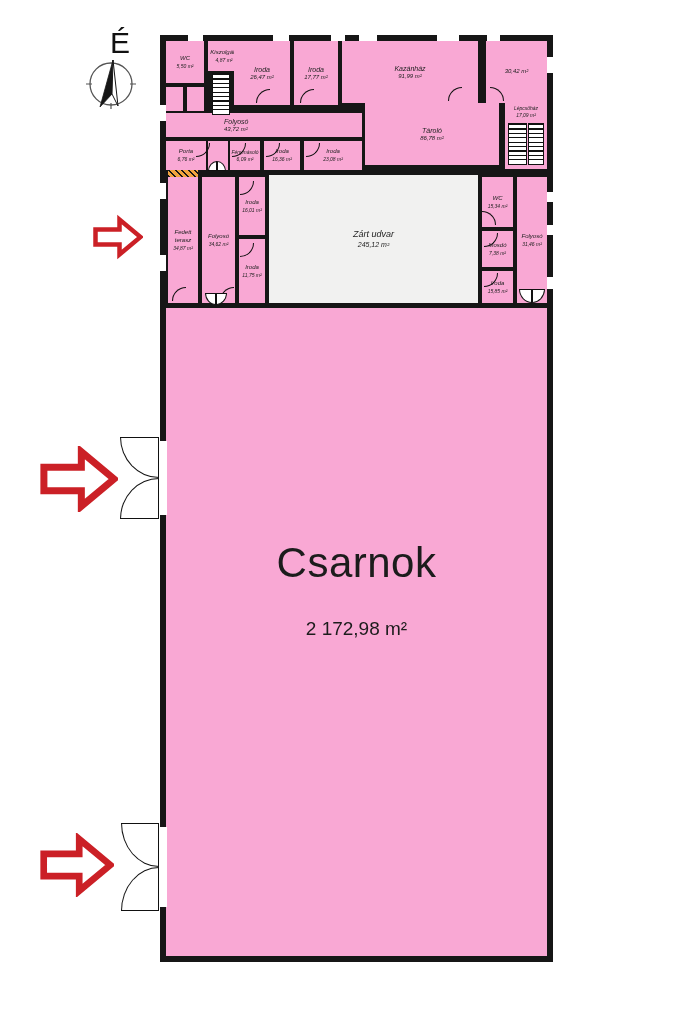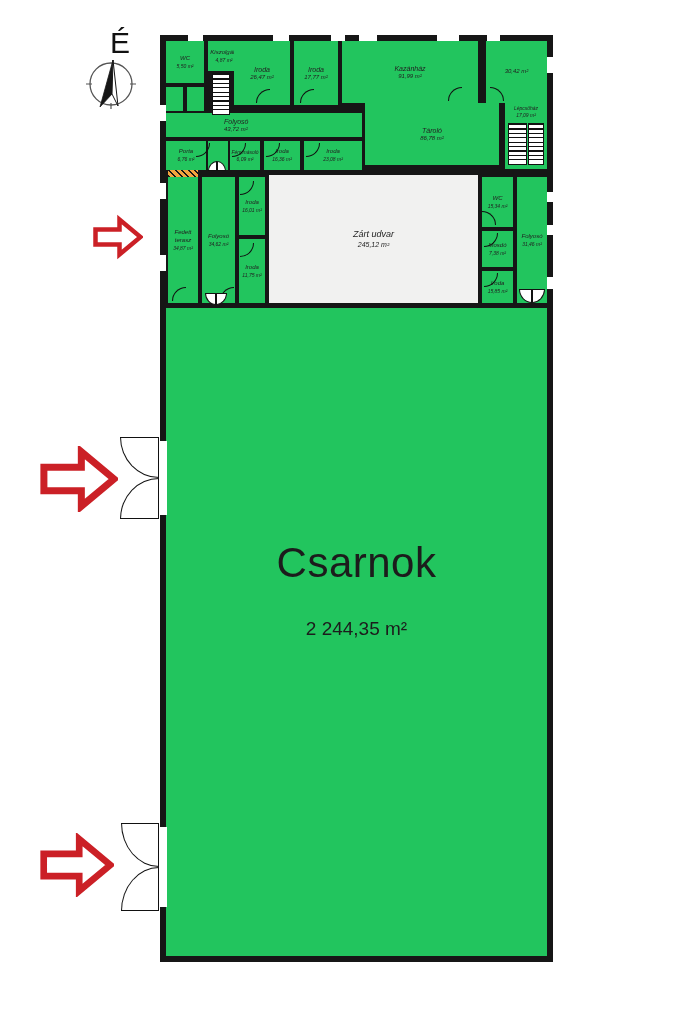--- a/index.html
+++ b/index.html
@@ -1,19 +1,19 @@
 <!DOCTYPE html>
 <html><head>
 <meta charset="utf-8">
 <style>
   html,body{margin:0;padding:0;}
   body{font-family:"Liberation Sans",sans-serif;background:#fff;}
   .canvas{position:relative;width:687px;height:1024px;background:#fff;overflow:hidden;}
   #building{position:absolute;left:160px;top:35px;width:393px;height:927px;background:#161616;}
-  .room{position:absolute;background:#22c55e;display:flex;flex-direction:column;align-items:center;justify-content:center;overflow:hidden;color:#222;text-align:center;line-height:1.3;}
+  .room{position:absolute;background:#f9a8d4;display:flex;flex-direction:column;align-items:center;justify-content:center;overflow:hidden;color:#222;text-align:center;line-height:1.3;}
   .room .rn,.room .ra{display:block;white-space:pre-line;font-style:italic;}
   .t1 .rn{font-size:6px;} .t1 .ra{font-size:5px;}
   .t2 .rn{font-size:7px;} .t2 .ra{font-size:6px;}
   .t3 .rn{font-size:9px;} .t3 .ra{font-size:7px;}
   .courtyard{background:#F1F1F0;}
   .hall-name{font-size:42px;color:#1c1c1c;letter-spacing:0.5px;}
   .hall-area{font-size:19px;color:#1c1c1c;margin-top:26px;}
   .win{position:absolute;background:#fff;}
   .stairs{position:absolute;background:#fff;border:1.4px solid #111;
           background-image:repeating-linear-gradient(180deg,#111 0 1.2px,transparent 1.2px 4.4px);}
@@ -142,21 +142,21 @@
       <span class="ra">15,85 m²</span>
     </div>
     <div class="room t1" style="left:357px;top:142px;width:30px;height:126px;">
       <span class="rn">Folyosó</span>
       <span class="ra">31,46 m²</span>
     </div>
 
     <div class="room" style="left:6px;top:273px;width:381px;height:648px;justify-content:flex-start;">
       <div style="margin-top:228px;display:flex;flex-direction:column;align-items:center;">
         <span class="hall-name">Csarnok</span>
-        <span class="hall-area">2 244,35 m²</span>
+        <span class="hall-area">2 172,98 m²</span>
       </div>
     </div>
 
     <div class="win" style="left:28px;top:0;width:15px;height:6px;"></div>
     <div class="win" style="left:113px;top:0;width:16px;height:6px;"></div>
     <div class="win" style="left:171px;top:0;width:14px;height:6px;"></div>
     <div class="win" style="left:199px;top:0;width:18px;height:6px;"></div>
     <div class="win" style="left:277px;top:0;width:22px;height:6px;"></div>
     <div class="win" style="left:327px;top:0;width:13px;height:6px;"></div>
     <div class="win" style="left:0;top:70px;width:6px;height:16px;"></div>

